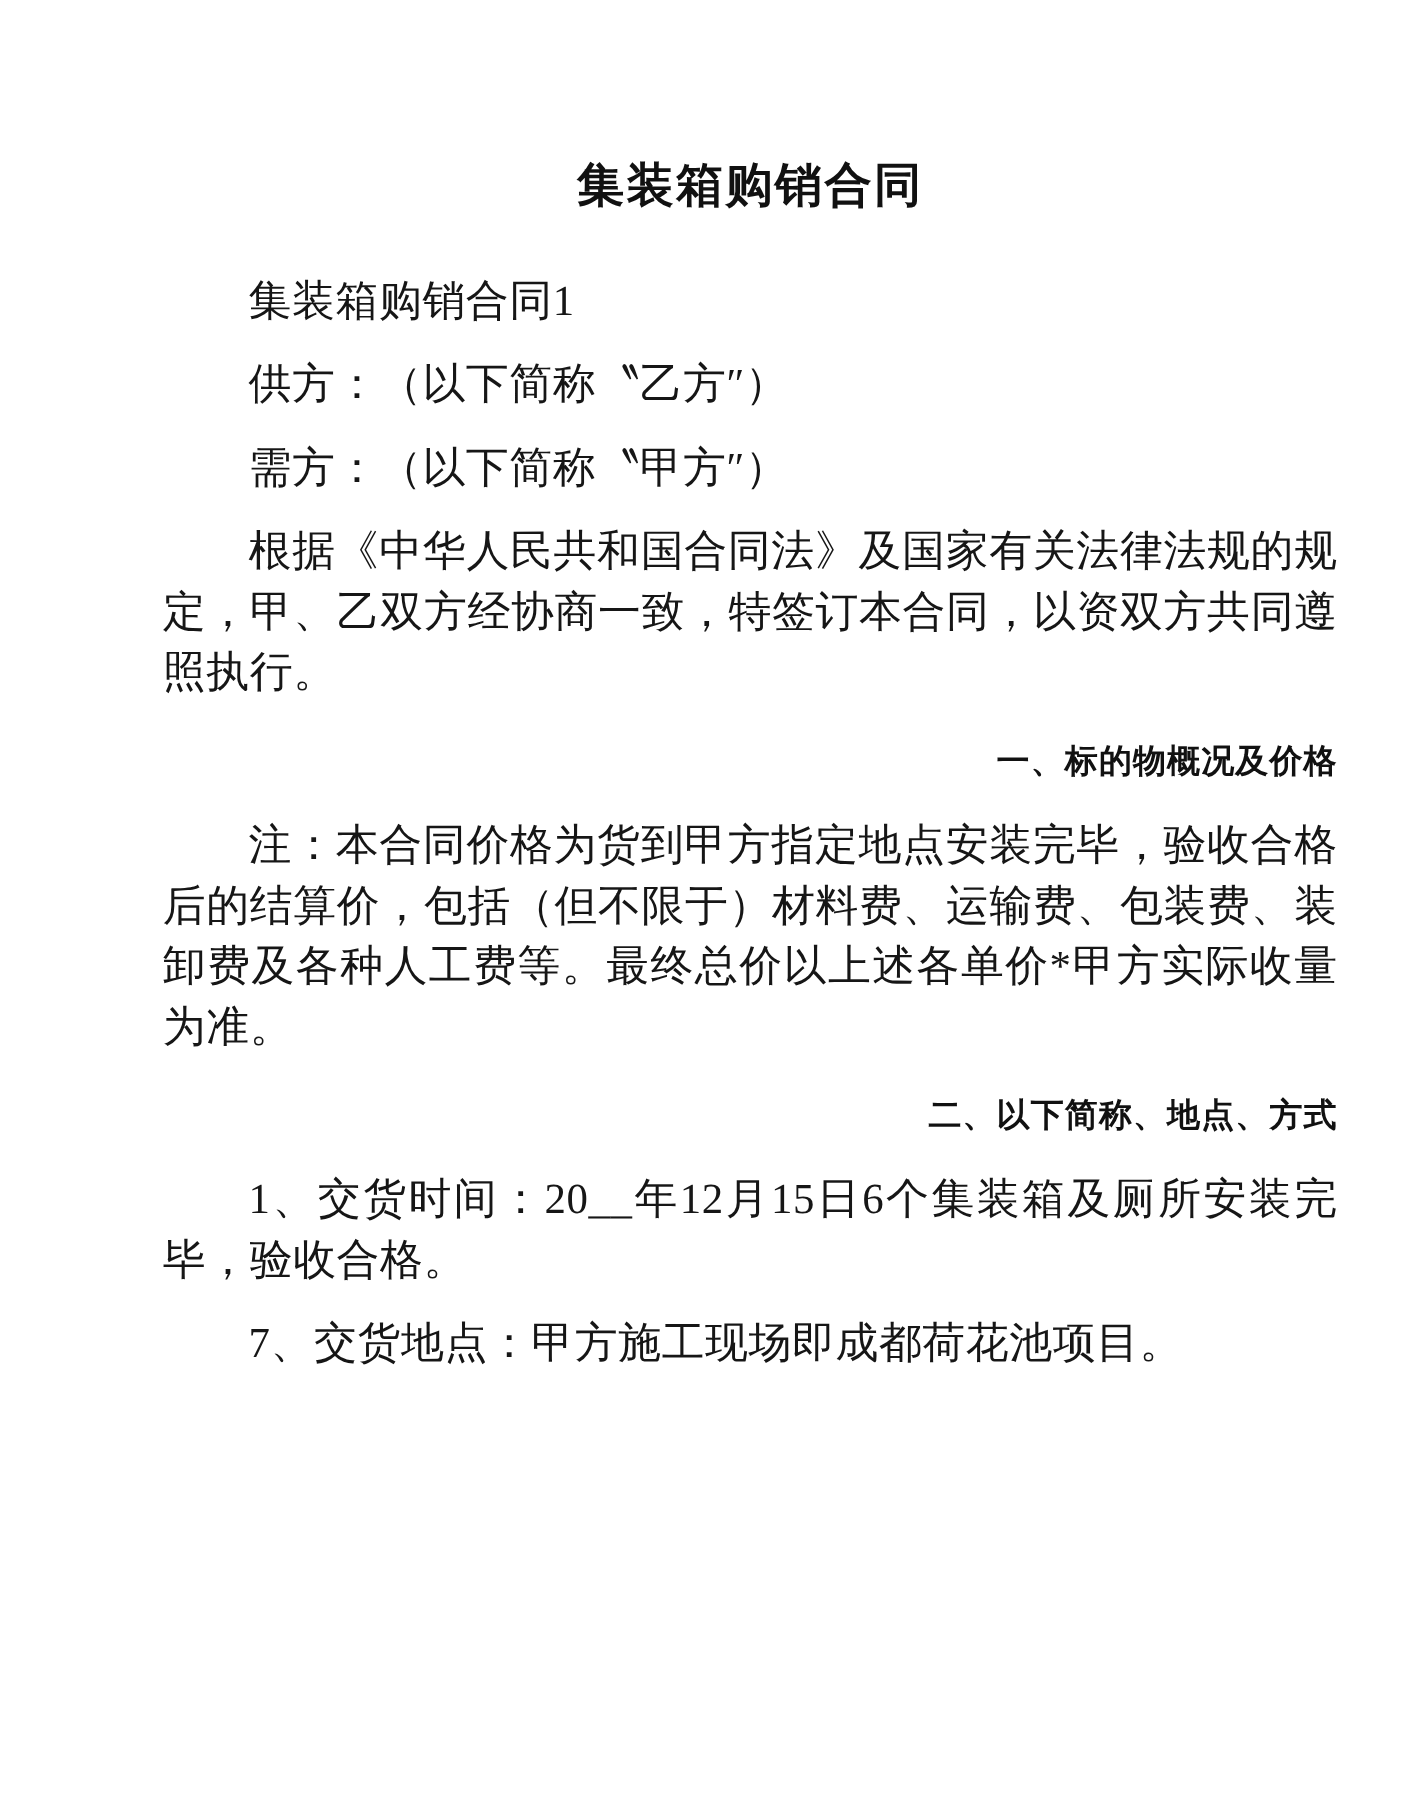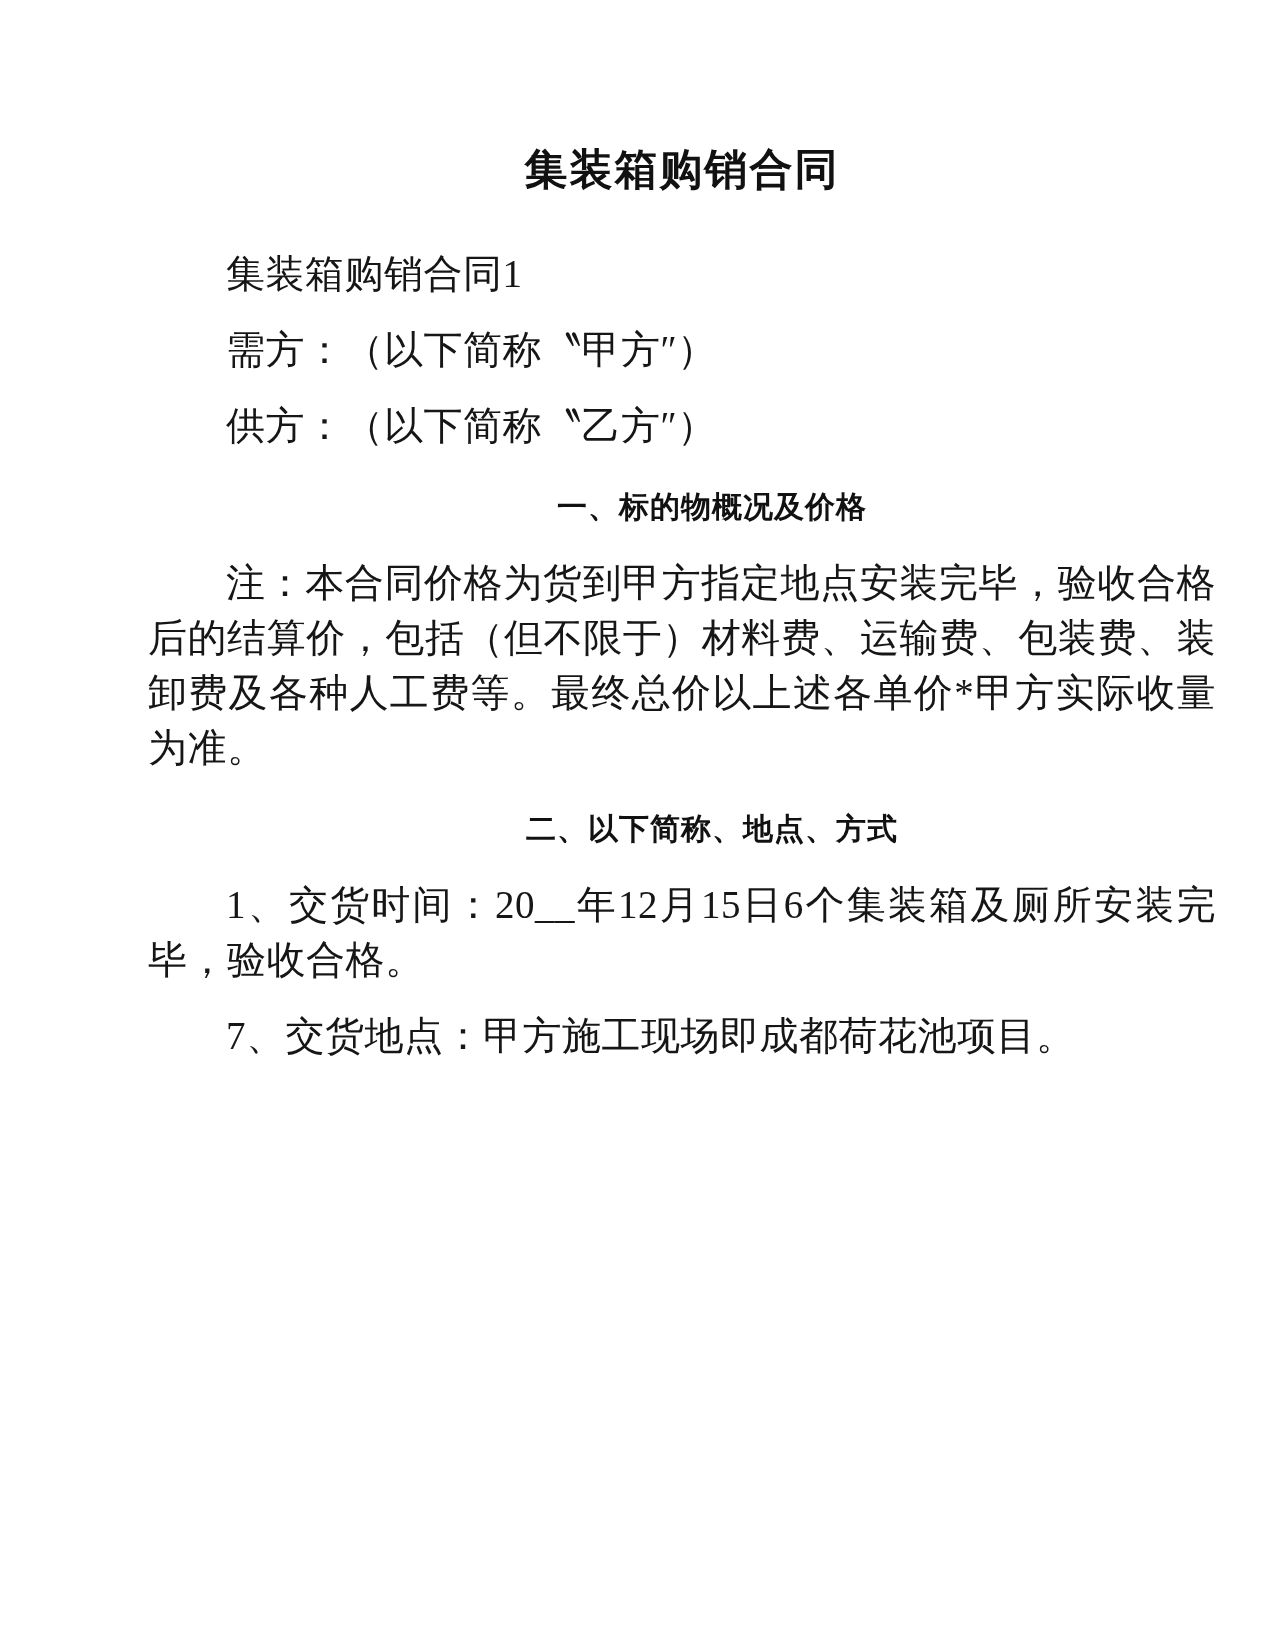--- a/index.html
+++ b/index.html
@@ -39,39 +39,40 @@
     color: #161616;
     letter-spacing: 0.5px;
   }
   .heading {
     font-family: "Liberation Sans", sans-serif;
     font-weight: bold;
     font-size: 30px;
     line-height: 55px;
     margin: 26px 0 21px 0;
     text-indent: 2em;
-    text-align: center;
+    text-align: right;
     color: #111111;
     letter-spacing: 1px;
   }
 </style>
 </head>
 <body>
 
 <div class="page">
   <div class="content">
 
     <h1 class="doc-title">集装箱购销合同</h1>
 
     <p class="para">集装箱购销合同1</p>
 
+    <p class="para">供方：（以下简称〝乙方″）</p>
+
     <p class="para">需方：（以下简称〝甲方″）</p>
 
-    <p class="para">供方：（以下简称〝乙方″）</p>
-
+    <p class="para">根据《中华人民共和国合同法》及国家有关法律法规的规定，甲、乙双方经协商一致，特签订本合同，以资双方共同遵照执行。</p>
 
     <p class="heading">一、标的物概况及价格</p>
 
     <p class="para">注：本合同价格为货到甲方指定地点安装完毕，验收合格后的结算价，包括（但不限于）材料费、运输费、包装费、装卸费及各种人工费等。最终总价以上述各单价*甲方实际收量为准。</p>
 
     <p class="heading">二、以下简称、地点、方式</p>
 
     <p class="para">1、交货时间：20__年12月15日6个集装箱及厕所安装完毕，验收合格。</p>
 
     <p class="para">7、交货地点：甲方施工现场即成都荷花池项目。</p>

